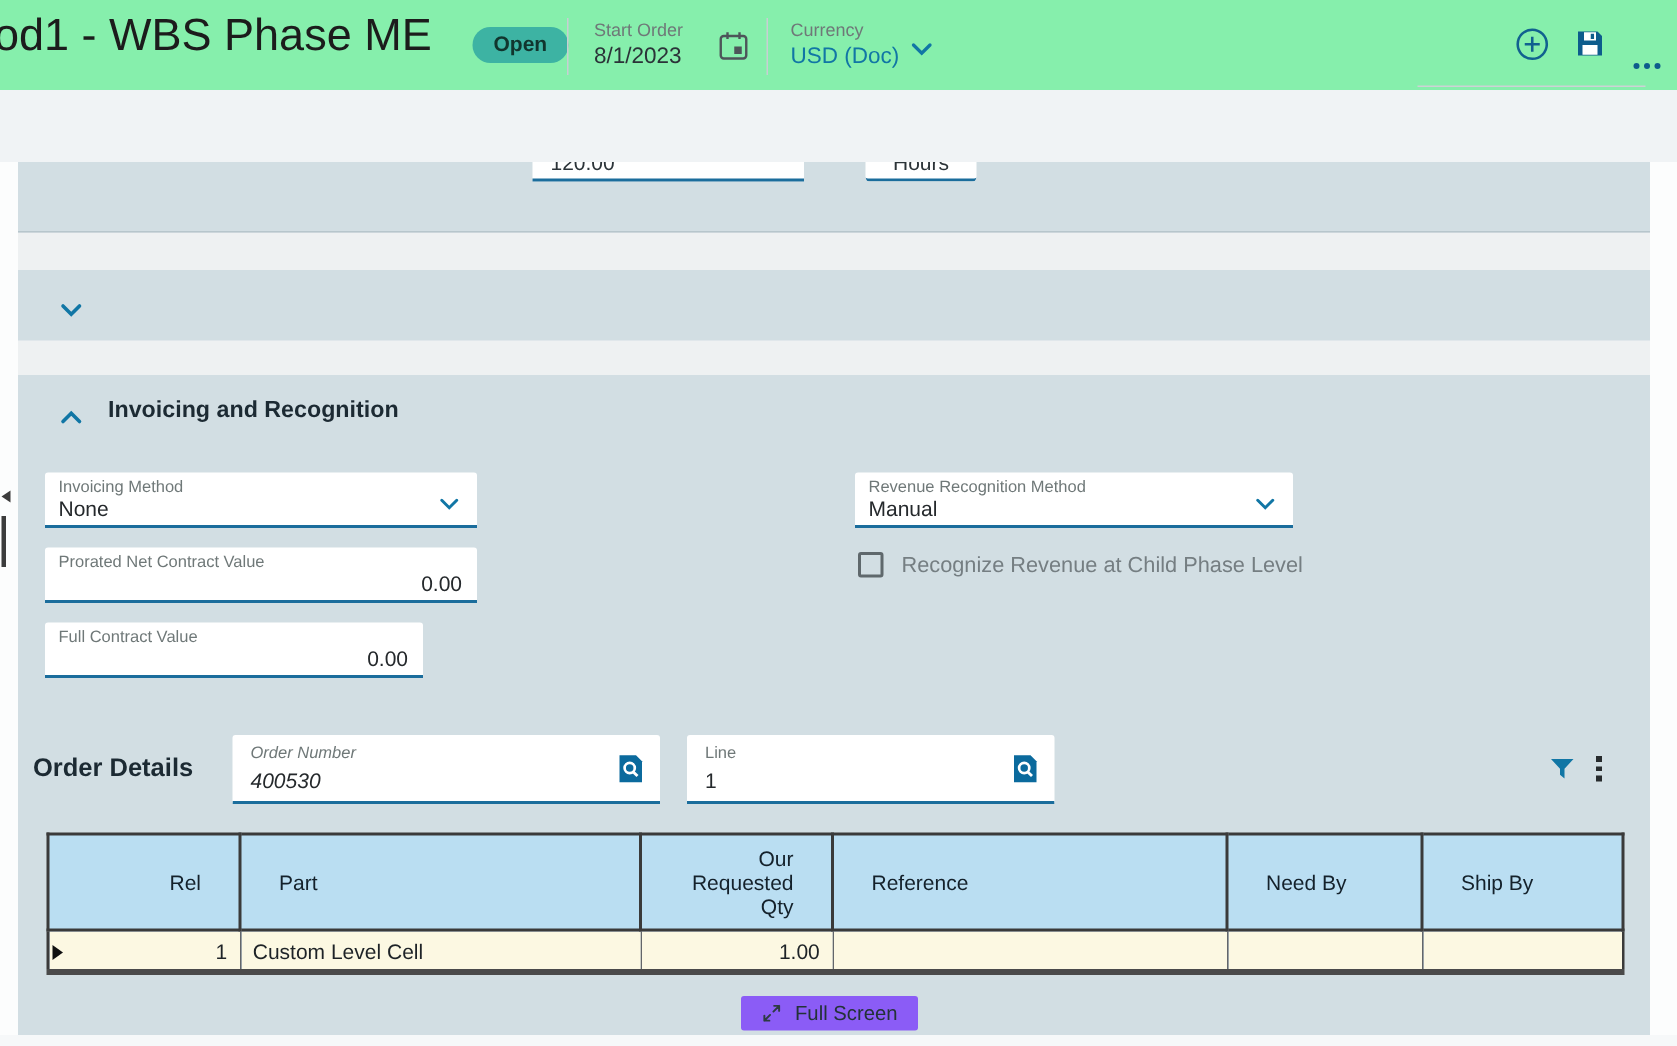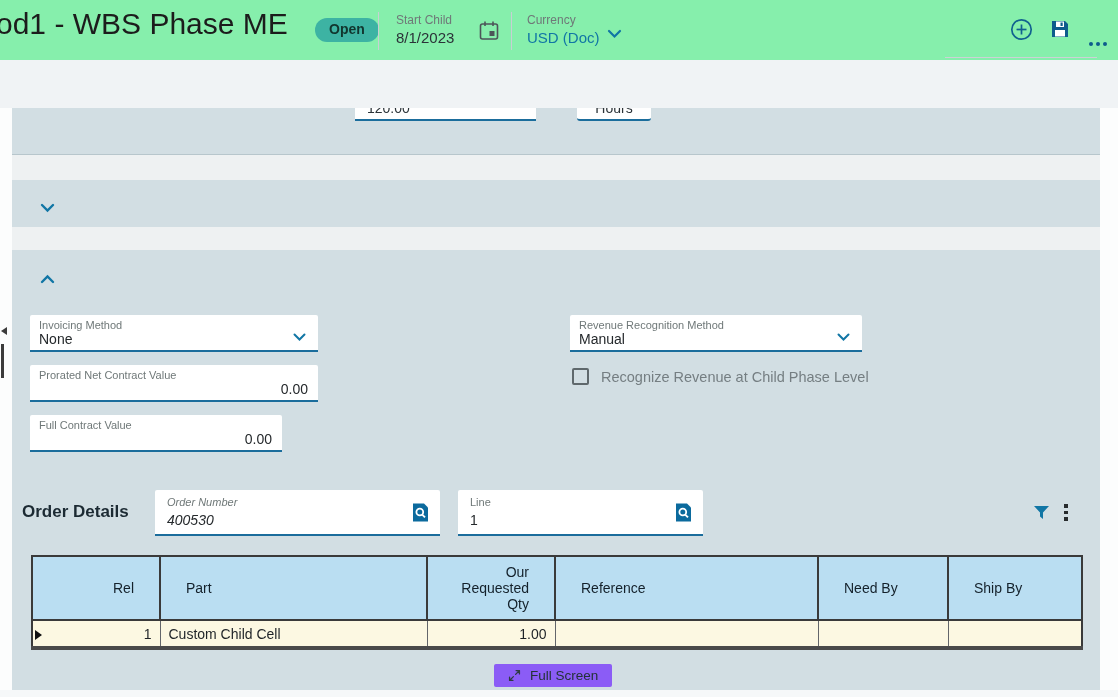--- a/index.html
+++ b/index.html
@@ -85,21 +85,21 @@
 </head>
 <body>
 
 <div class="page">
 
   <div class="hdr1">
     <div class="page-title">od1 - WBS Phase ME</div>
     <div class="badge-open">Open</div>
     <div class="vdiv" style="left:378px;"></div>
     <div class="start-date fld-stack">
-      <div class="lbl">Start Child</div>
+      <div class="lbl">Start Order</div>
       <div class="val">8/1/2023</div>
     </div>
     <span class="cal-icon">
       <svg width="22" height="22" viewBox="0 0 22 22">
           <rect x="2.5" y="4" width="17" height="15" rx="2" fill="none" stroke="#4d5559" stroke-width="1.6"></rect>
           <line x1="7" y1="1.5" x2="7" y2="6" stroke="#4d5559" stroke-width="1.6"></line>
           <line x1="15" y1="1.5" x2="15" y2="6" stroke="#4d5559" stroke-width="1.6"></line>
           <rect x="11.5" y="11" width="5" height="5" fill="#4d5559"></rect>
         </svg>
     </span>
@@ -200,20 +200,21 @@
         </svg>
     </span>
   </div>
 
   <div class="panel panel-invoicing">
     <span class="sec-chevron" style="top:20px;">
       <svg width="15" height="10" viewBox="0 0 15 10">
           <path d="M2 8 L7.5 2.5 L13 8" fill="none" stroke="#1176a5" stroke-width="2.4" stroke-linecap="round"></path>
         </svg>
     </span>
+    <div class="sec-title" style="top:15px;">Invoicing and Recognition</div>
   </div>
 
   <div class="fieldbox" style="left:30px;top:315px;width:288px;height:37px;">
     <div class="lbl">Invoicing Method</div>
     <div class="val">None</div>
     <span class="ddchev">
       <svg width="13" height="9" viewBox="0 0 13 9">
           <path d="M1.5 1.5 L6.5 6.5 L11.5 1.5" fill="none" stroke="#1176a5" stroke-width="2" stroke-linecap="round"></path>
         </svg>
     </span>
@@ -289,21 +290,21 @@
         <th>Part</th>
         <th class="r">Our Requested Qty</th>
         <th>Reference</th>
         <th>Need By</th>
         <th>Ship By</th>
       </tr>
     </thead>
     <tbody>
       <tr>
         <td class="r"><span class="row-marker"></span><span>1</span></td>
-        <td>Custom Child Cell</td>
+        <td>Custom Level Cell</td>
         <td class="r">1.00</td>
         <td></td>
         <td></td>
         <td></td>
       </tr>
     </tbody>
   </table>
 
   <button class="fullscreen-btn">
     <span style="display:flex;">

